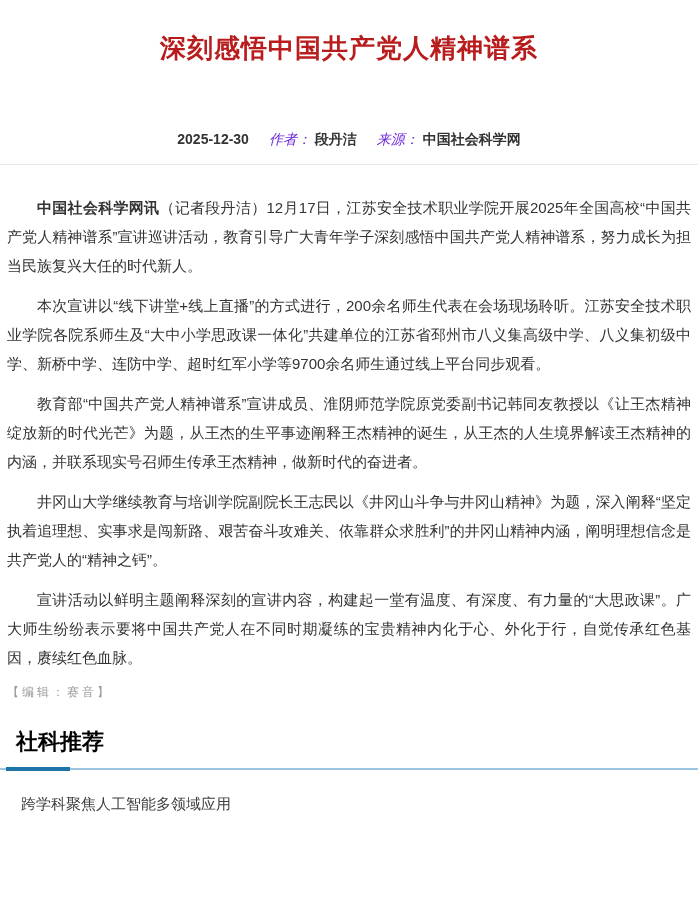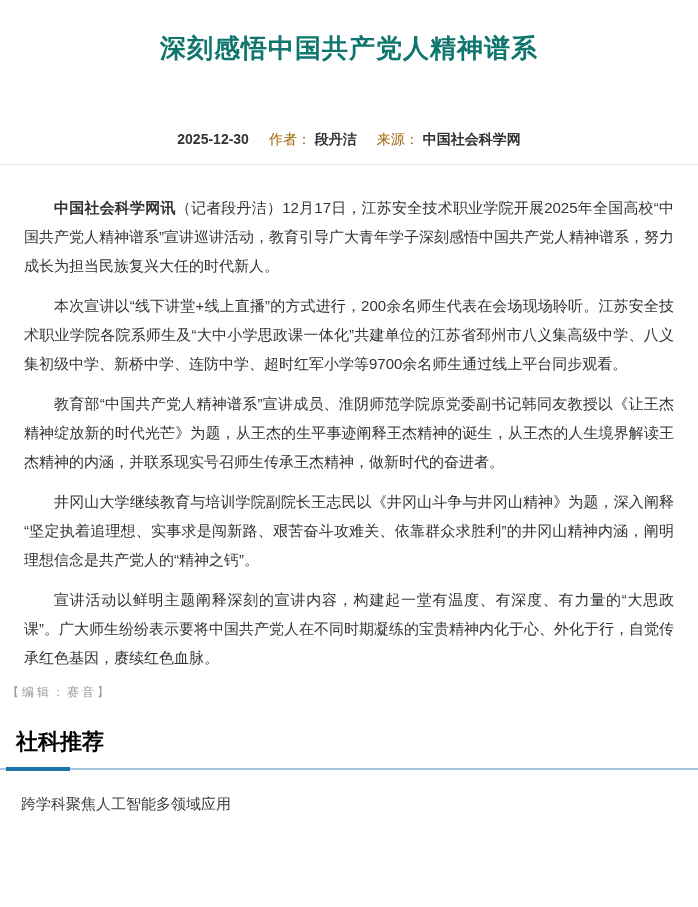--- a/index.html
+++ b/index.html
@@ -16,45 +16,45 @@
   }
   .page { width: 698px; box-sizing: border-box; }
 
   
   .article-title {
     margin: 32px 50px 0;
     font-size: 26px;
     line-height: 1.25;
     font-weight: bold;
     text-align: center;
-    color: #0f766e;
+    color: #b91c1c;
     letter-spacing: 1px;
   }
   .article-meta {
     margin-top: 66px;
     display: flex;
     justify-content: center;
     align-items: baseline;
     gap: 20px;
     font-size: 14px;
     color: #333333;
   }
   .article-meta .meta-group { white-space: nowrap; }
-  .article-meta .meta-label { color: #a16207; font-weight: normal; }
+  .article-meta .meta-label { color: #6d28d9; font-weight: normal; font-style: italic; }
   .article-meta .meta-value { color: #333333; font-weight: bold; }
   .article-meta .meta-date  { color: #333333; font-weight: bold; }
 
   .header-divider {
     border: none;
     border-bottom: 1px solid #e4eaf1;
     margin: 15px 0 0;
   }
 
   
-  .article-body { padding: 0 24px; margin-top: 28px; }
+  .article-body { padding: 0 7px; margin-top: 28px; }
   .article-body p {
     font-size: 15px;
     line-height: 29px;
     margin: 0 0 11px;
     text-align: justify;
     text-indent: 2em;
     color: #333333;
   }
   .article-body p .para-lead { font-weight: bold; }
 

